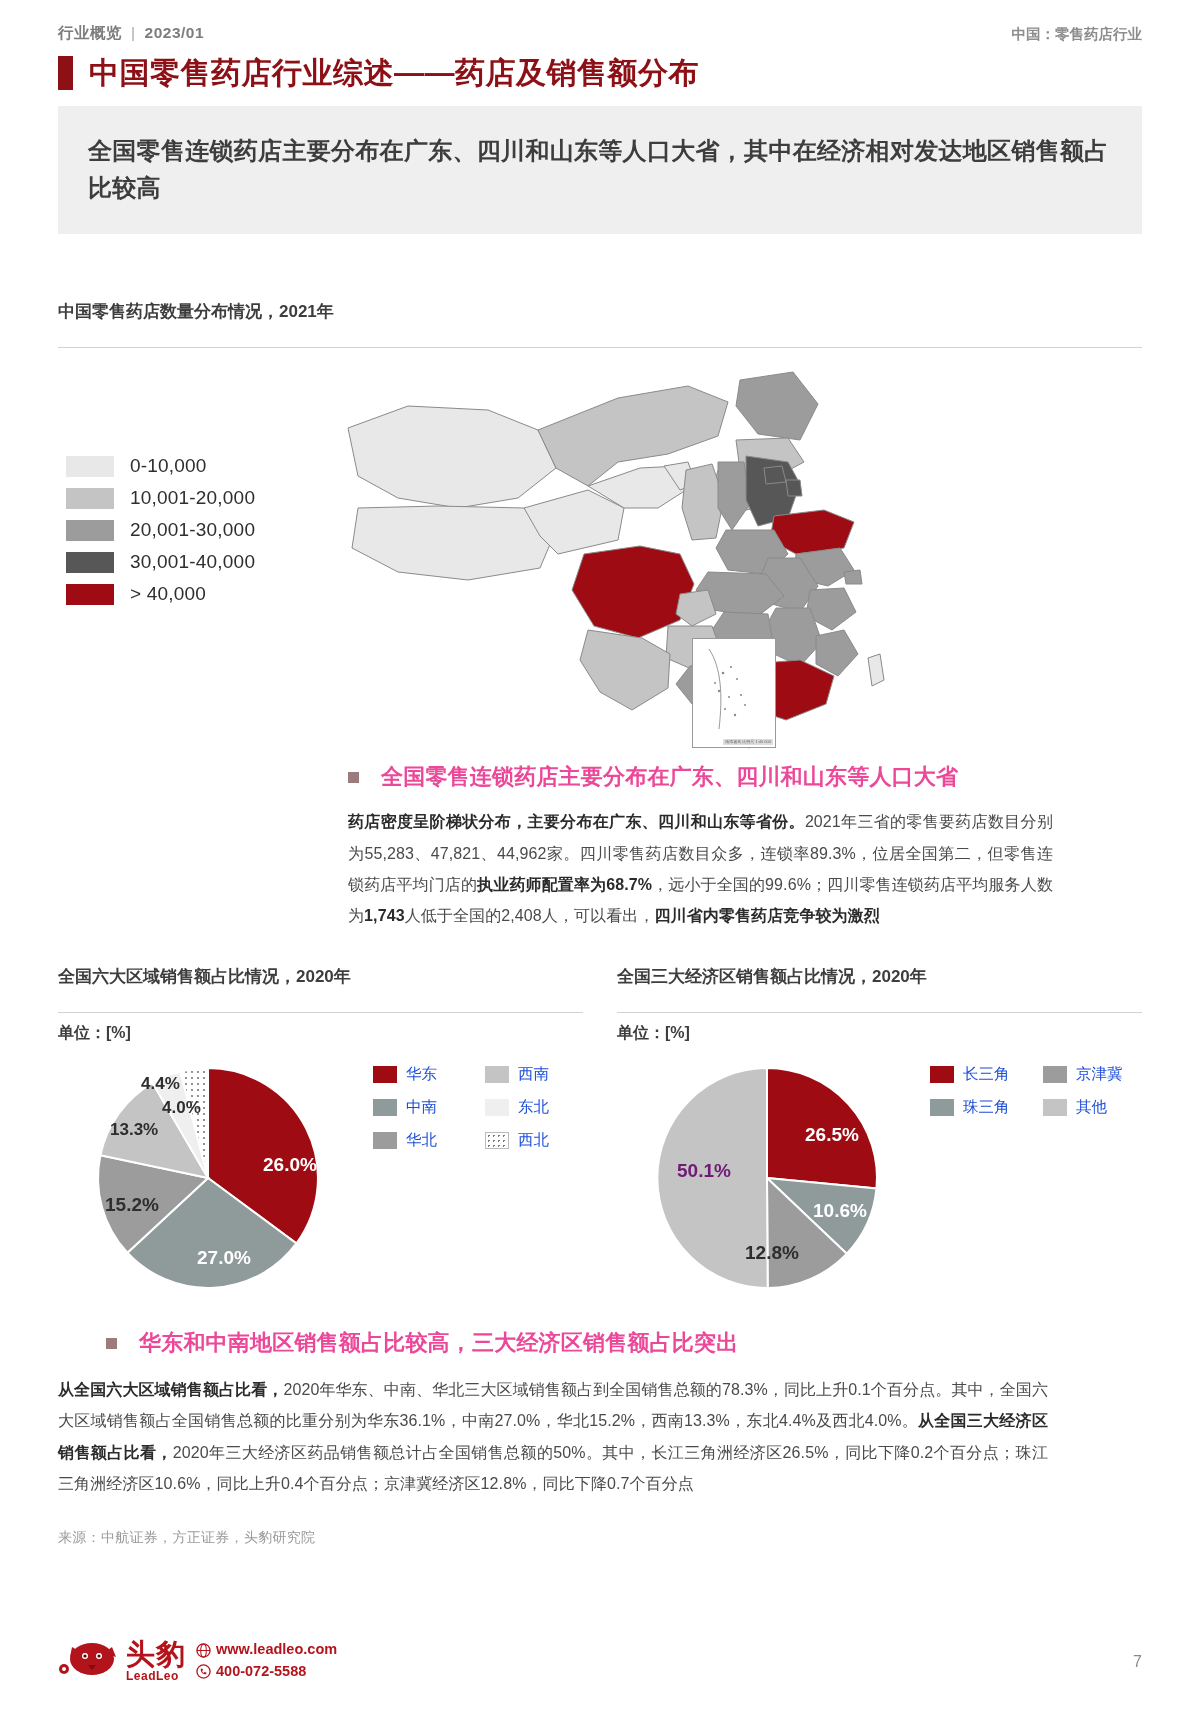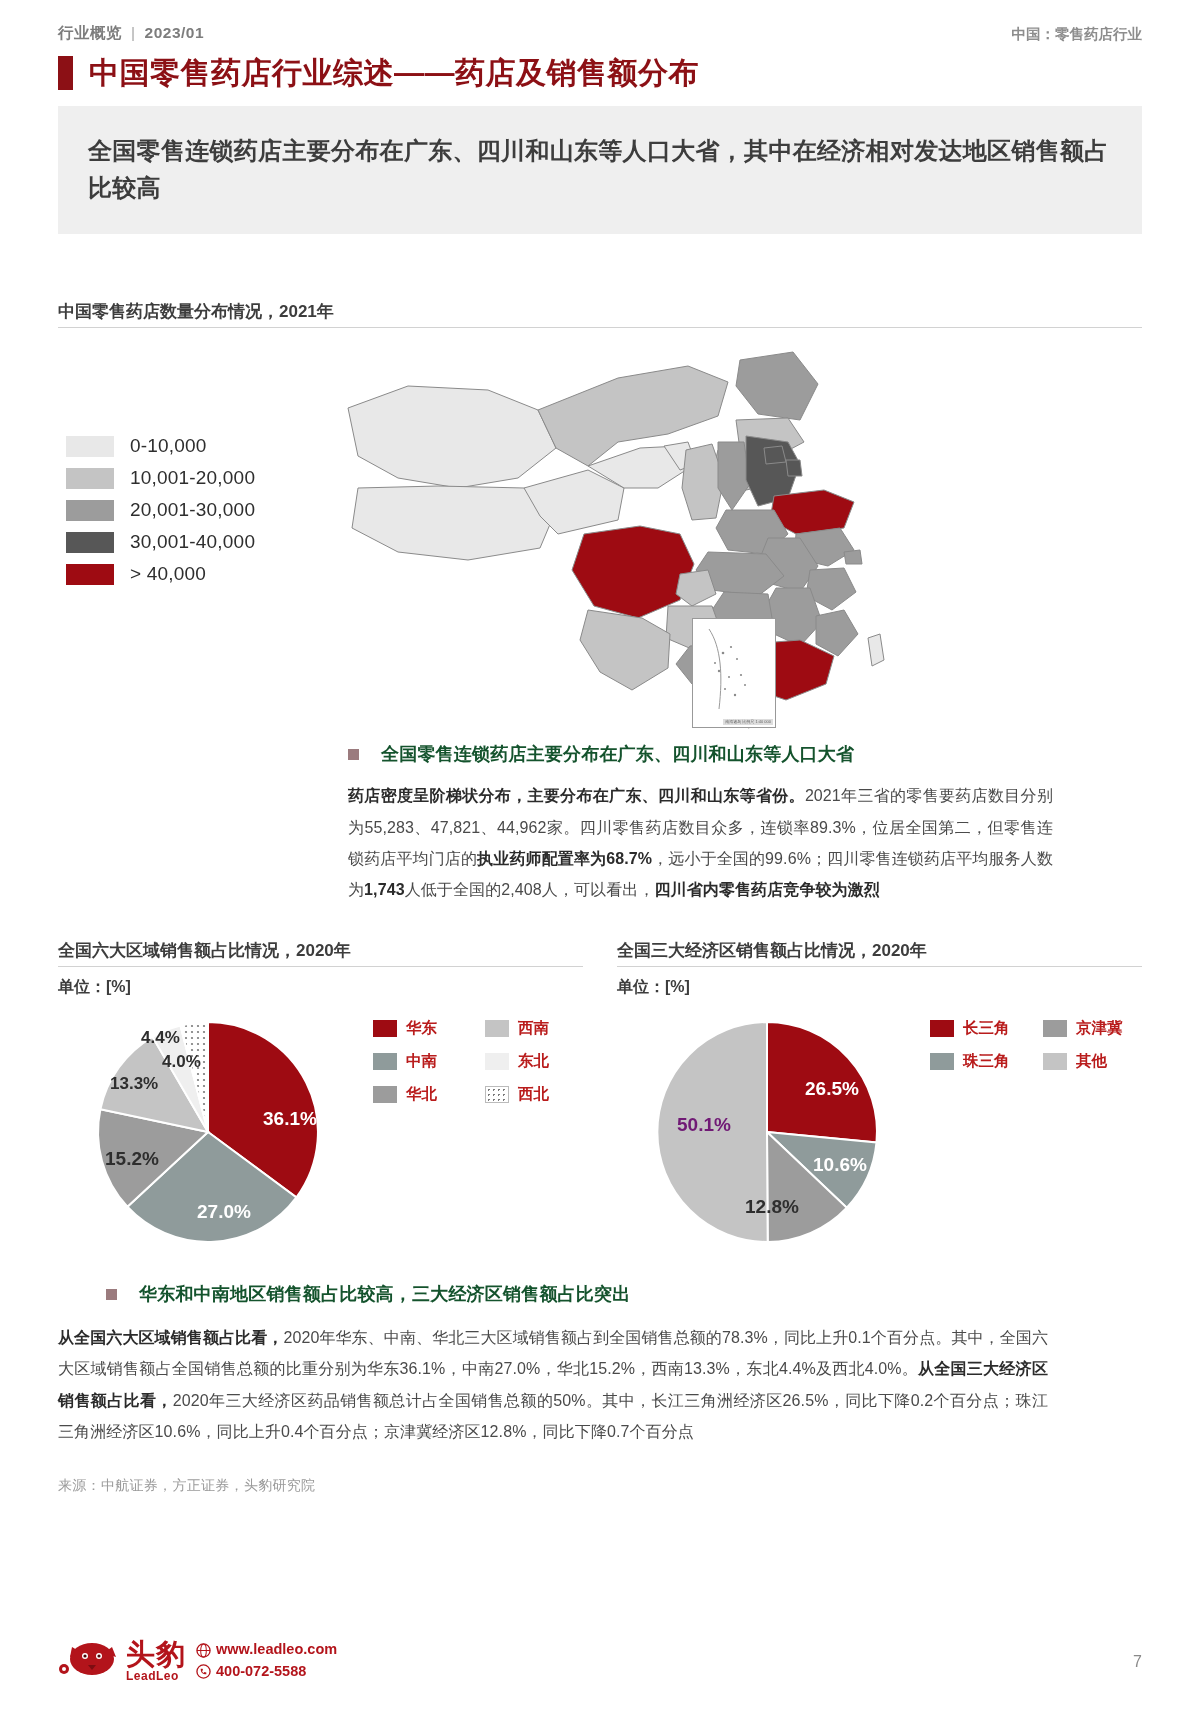--- a/index.html
+++ b/index.html
@@ -36,21 +36,21 @@
     padding: 26px 16px 28px 30px;
   }
   .subtitle-text {
     font-size: 24px; font-weight: 700; color: #3d3d3d;
     line-height: 1.55; letter-spacing: .3px;
   }
 
   
   .chart-title {
     font-size: 17px; font-weight: 700; color: #3d3d3d;
-    padding-bottom: 4px; border-bottom: 1.5px solid #d2d2d2;
+    padding-bottom: 24px; border-bottom: 1.5px solid #d2d2d2;
   }
   .sec-map-title { margin-top: 66px; }
 
   
   .map-area { position: relative; height: 400px; margin-top: 10px; }
 
   .map-legend { position: absolute; left: 8px; top: 92px; }
   .legend-row { display: flex; align-items: center; height: 32px; }
   .legend-swatch { width: 48px; height: 21px; margin-right: 16px; }
   .legend-label { font-size: 19px; color: #2e2e2e; font-weight: 400; letter-spacing: .2px; }
@@ -62,42 +62,42 @@
     background: #fff;
   }
   .inset-note {
     position: absolute; right: 2px; bottom: 2px;
     font-size: 4px; color: #666; background: #ddd; padding: 1px 2px; line-height: 1.1;
   }
 
   
   .bullet-row { display: flex; align-items: center; margin-left: 290px; margin-top: 4px; }
   .bullet-sq { width: 11px; height: 11px; background: #9b7b7e; margin-right: 22px; flex: none; }
-  .bullet-text { font-size: 18px; font-weight: 700; color: #14532d; letter-spacing: .2px; font-family: Liberation Serif, serif; }
+  .bullet-text { font-size: 22px; font-weight: 700; color: #ec4899; letter-spacing: .2px; font-family: Liberation Serif, serif; }
 
   .para {
     margin-left: 290px; margin-top: 14px; width: 705px;
     font-size: 16px; line-height: 1.95; color: #4a4a4a; text-align: justify;
     letter-spacing: .1px;
   }
   .para b { color: #2b2b2b; font-weight: 700; }
 
   
   .panels { display: flex; gap: 34px; margin-top: 34px; }
   .panel { width: 525px; }
   .unit { font-size: 16px; font-weight: 700; color: #3d3d3d; margin-top: 10px; }
 
   .pie-wrap { position: relative; height: 262px; margin-top: 6px; }
   .pie-svg { position: absolute; left: 0; top: 0; }
 
   .pie-legend { position: absolute; right: 0; top: 14px; width: 210px;
                 display: grid; grid-template-columns: repeat(2, 1fr); column-gap: 14px; row-gap: 12px; }
   .pl-item { display: flex; align-items: center; }
   .pl-sw { width: 24px; height: 17px; margin-right: 9px; flex: none; border: 0; }
-  .pl-tx { font-size: 15.5px; color: #b91c1c; font-weight: 700; white-space: nowrap; }
+  .pl-tx { font-size: 15.5px; color: #1d4ed8; font-weight: 400; white-space: nowrap; }
 
   .pie-legend.narrow { width: 212px; }
 
   
   .pval { position: absolute; font-weight: 700; font-size: 17px; white-space: nowrap; }
   .pval.lg { font-size: 19px; }
 
   
   .bullet-row2 { display: flex; align-items: center; margin-top: 16px; margin-left: 4px; padding-left: 44px; }
   .summary {
@@ -289,21 +289,21 @@
             <path d="M0,0 L-80.6,74.8 A110,110 0 0,1 -107.6,-22.8 Z" fill="#9c9c9c"></path>
 
             <path d="M0,0 L-107.6,-22.8 A110,110 0 0,1 -55.4,-95.1 Z" fill="#c4c4c4"></path>
 
             <path d="M0,0 L-55.4,-95.1 A110,110 0 0,1 -27.6,-106.5 Z" fill="#efefef"></path>
 
             <path d="M0,0 L-27.6,-106.5 A110,110 0 0,1 0,-110 Z" fill="url(#dots)"></path>
           </g>
         </svg>
 
-        <span class="pval lg" style="left:205px; top:104px; color:#ffffff;">36.1%</span>
+        <span class="pval lg" style="left:205px; top:104px; color:#ffffff;">26.0%</span>
         <span class="pval lg" style="left:139px; top:197px; color:#ffffff;">27.0%</span>
         <span class="pval lg" style="left:47px; top:144px; color:#2e2e2e;">15.2%</span>
         <span class="pval" style="left:52px; top:70px; color:#2e2e2e;">13.3%</span>
         <span class="pval" style="left:83px; top:24px; color:#2e2e2e;">4.4%</span>
         <span class="pval" style="left:104px; top:48px; color:#2e2e2e;">4.0%</span>
 
         <div class="pie-legend">
           <div class="pl-item">
             <span class="pl-sw" style="background:#9e0b12"></span>
             <span class="pl-tx">华东</span>

